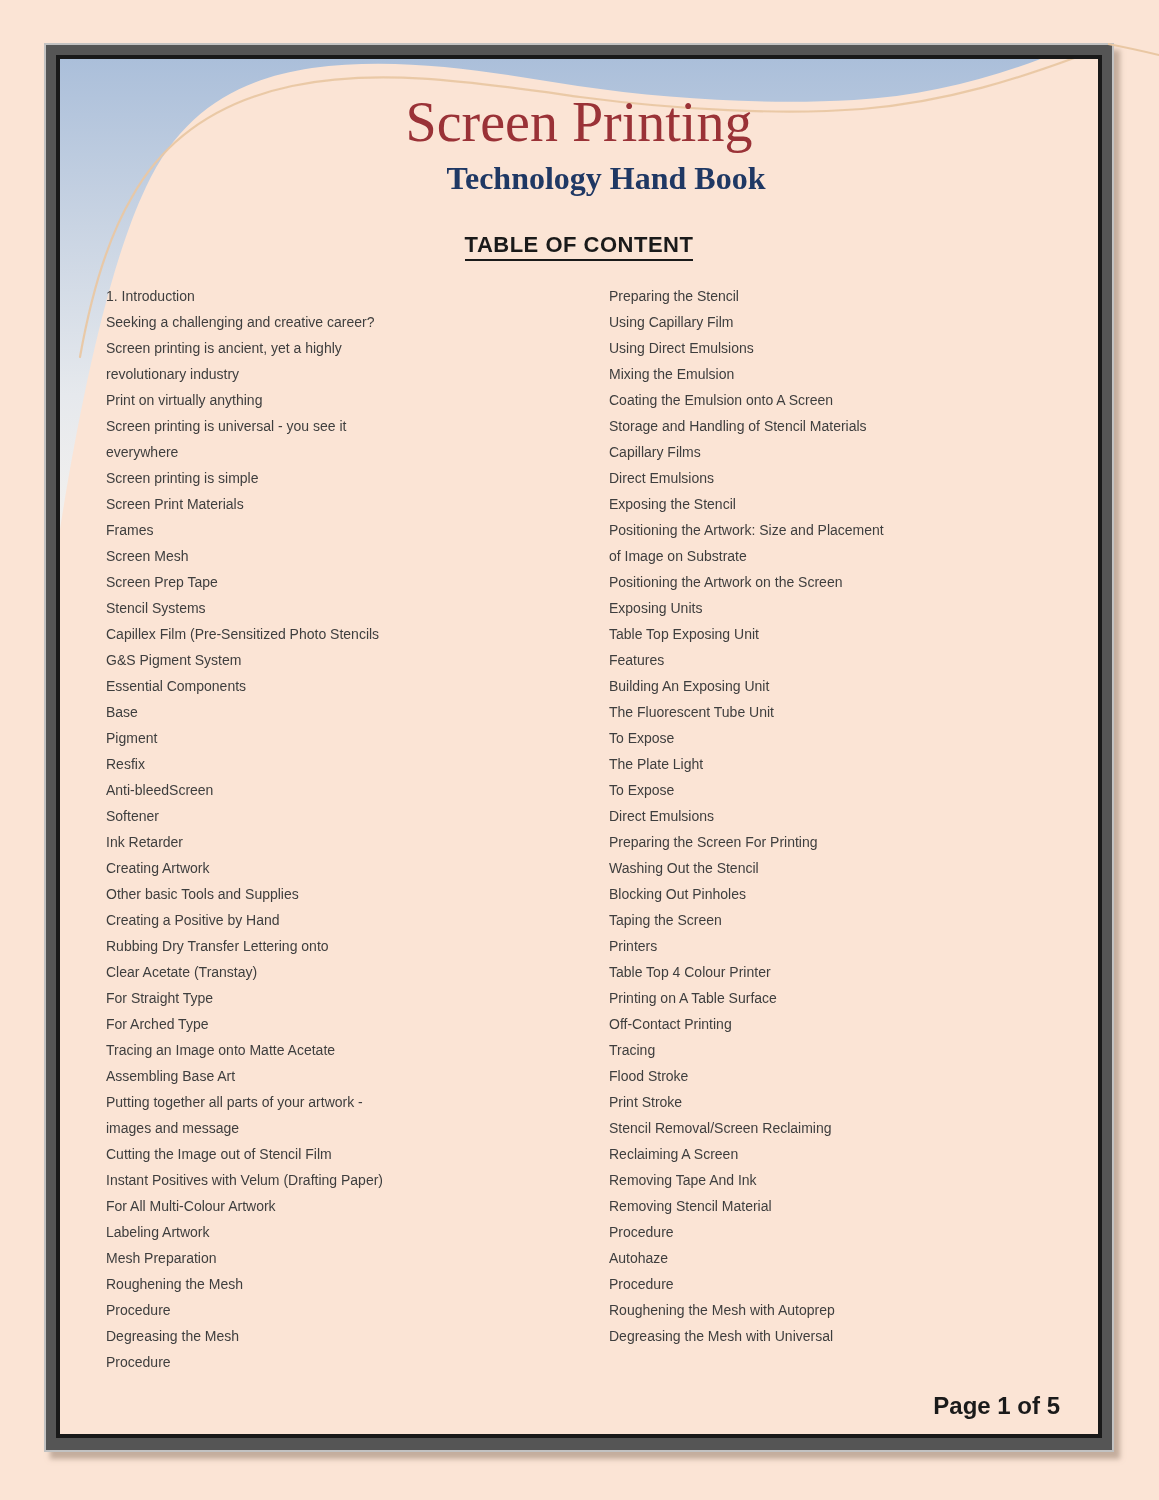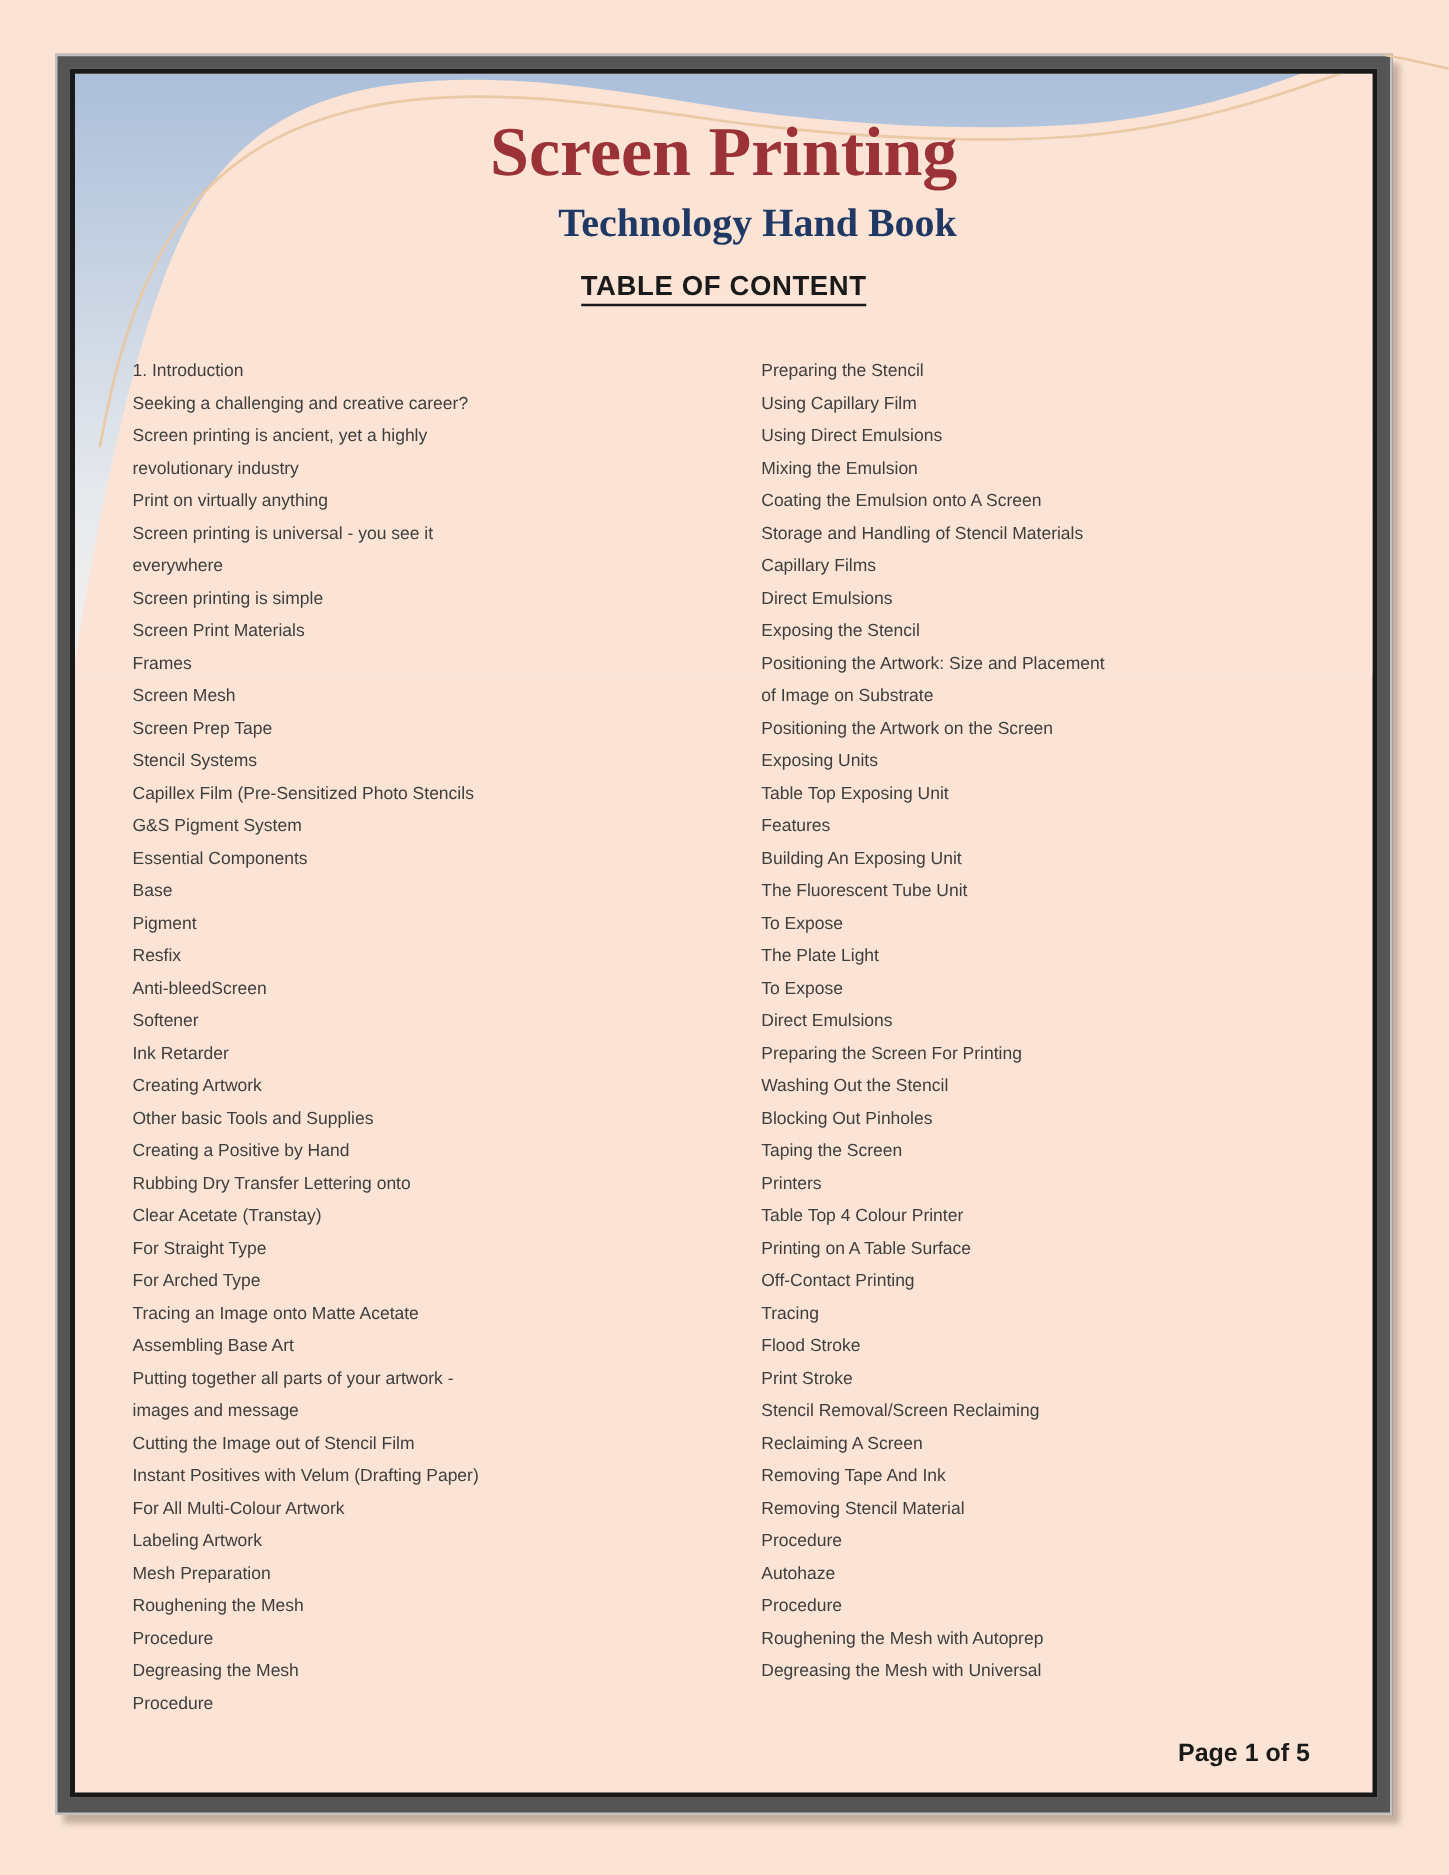--- a/index.html
+++ b/index.html
@@ -56,21 +56,21 @@
     z-index: 0;
     display: block;
   }
   .title {
     position: absolute;
     top: 32px;
     left: 0;
     width: 100%;
     text-align: center;
     font-family: "Liberation Serif", serif;
-    font-weight: bold;
+    font-weight: normal;
     font-size: 56px;
     line-height: 62px;
     color: var(--accent-red, #9a3237);
     z-index: 2;
     letter-spacing: 0px;
   }
   .subtitle {
     position: absolute;
     top: 99px;
     left: 0;
@@ -94,40 +94,41 @@
   }
   .toc-heading {
     display: inline-block;
     font-family: "Liberation Sans", sans-serif;
     font-weight: bold;
     font-size: 22px;
     letter-spacing: 0.5px;
     color: var(--heading-text, #1a1a1a);
     border-bottom: 2.5px solid var(--heading-text, #1a1a1a);
     padding-bottom: 1px;
+    margin-top: 16px;
   }
   .col {
     position: absolute;
     top: 224px;
     z-index: 2;
     font-size: 14px;
     line-height: 26px;
     color: var(--body-text, #3e3e3e);
     white-space: nowrap;
   }
   .col-left  { left: 46px;  width: 500px; }
   .col-right { left: 549px; width: 486px; }
   .toc-line { height: 26px; }
   .page-number {
     position: absolute;
     top: 1333px;
-    right: 50px;
+    right: 38px;
     z-index: 2;
     font-weight: bold;
-    font-size: 20px;
+    font-size: 24px;
     color: var(--heading-text, #1a1a1a);
   }
 </style>
 </head>
 <body>
 
 <div class="canvas">
 
   <svg class="outer-curve" viewBox="0 0 51 24" preserveAspectRatio="none">
     <path d="M0,6 C 16,9 34,13 51,17" fill="none" stroke="var(--wave-line,#e9c7a3)" stroke-width="2" stroke-linecap="round"></path>

